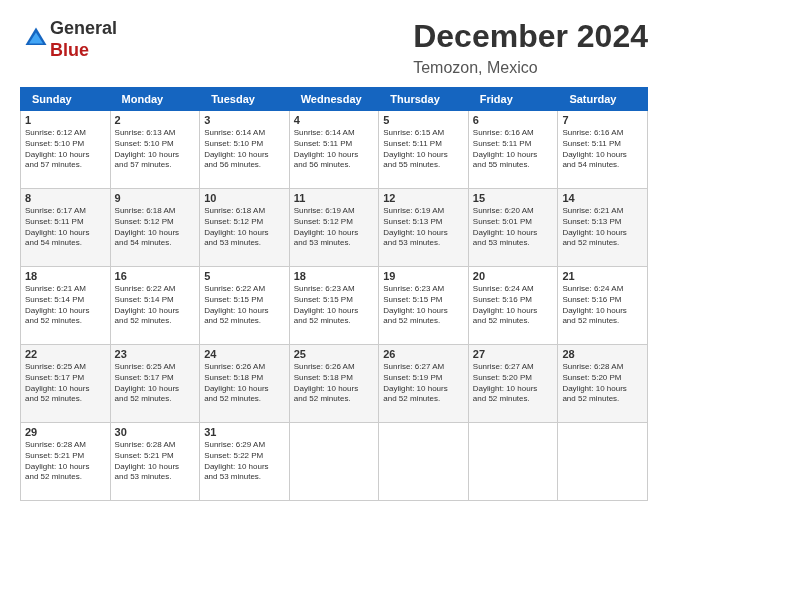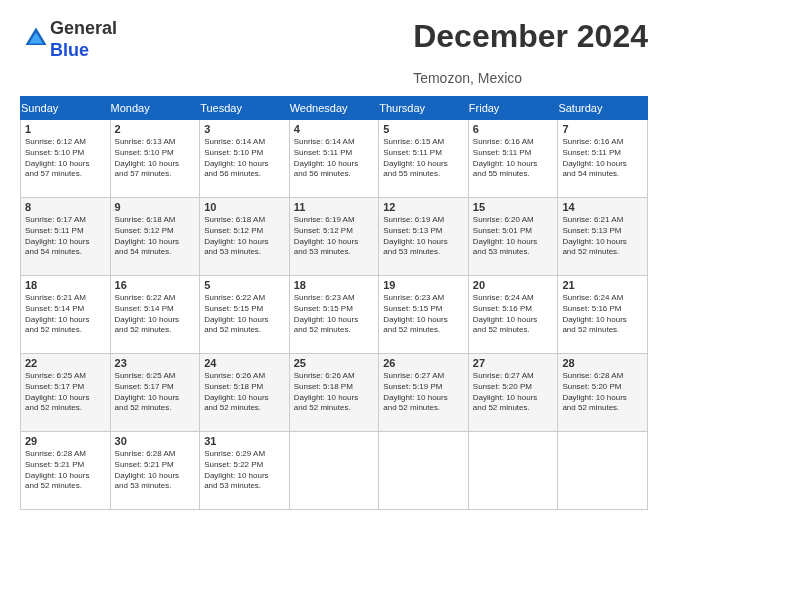--- a/index.html
+++ b/index.html
@@ -25,50 +25,50 @@
     .logo {
       display: flex;
       align-items: center;
     }
     .logo-text {
       font-size: 18px;
       font-weight: bold;
       line-height: 1.2;
     }
     .logo-general { color: #333; }
-    .logo-blue { color: #1d4ed8; }
+    .logo-blue { color: #b91c1c; }
     .logo-icon {
       width: 28px;
       height: 28px;
       margin-left: 2px;
     }
     .title-section {
     }
     .month-title {
       font-size: 32px;
       font-weight: bold;
       color: #333;
     }
     .location-title {
-      font-size: 14px;
+      font-size: 16px;
       color: #555;
-      margin-top: 15px;
+      margin-top: 4px;
     }
     .calendar {
       width: 100%;
       border-collapse: collapse;
       font-size: 9px;
     }
     .calendar th {
       background: #1565c0;
       color: #fff;
-      padding: 5px 0;
+      padding: 5px 11px;
       text-align: left;
       font-size: 11px;
-      font-weight: normal;
+      font-weight: bold;
       border: 1px solid #1565c0;
     }
     .calendar td {
       border: 1px solid #ccc;
       vertical-align: top;
       padding: 3px 4px;
       width: calc(100% / 7);
       height: 78px;
       background: #fff;
     }

